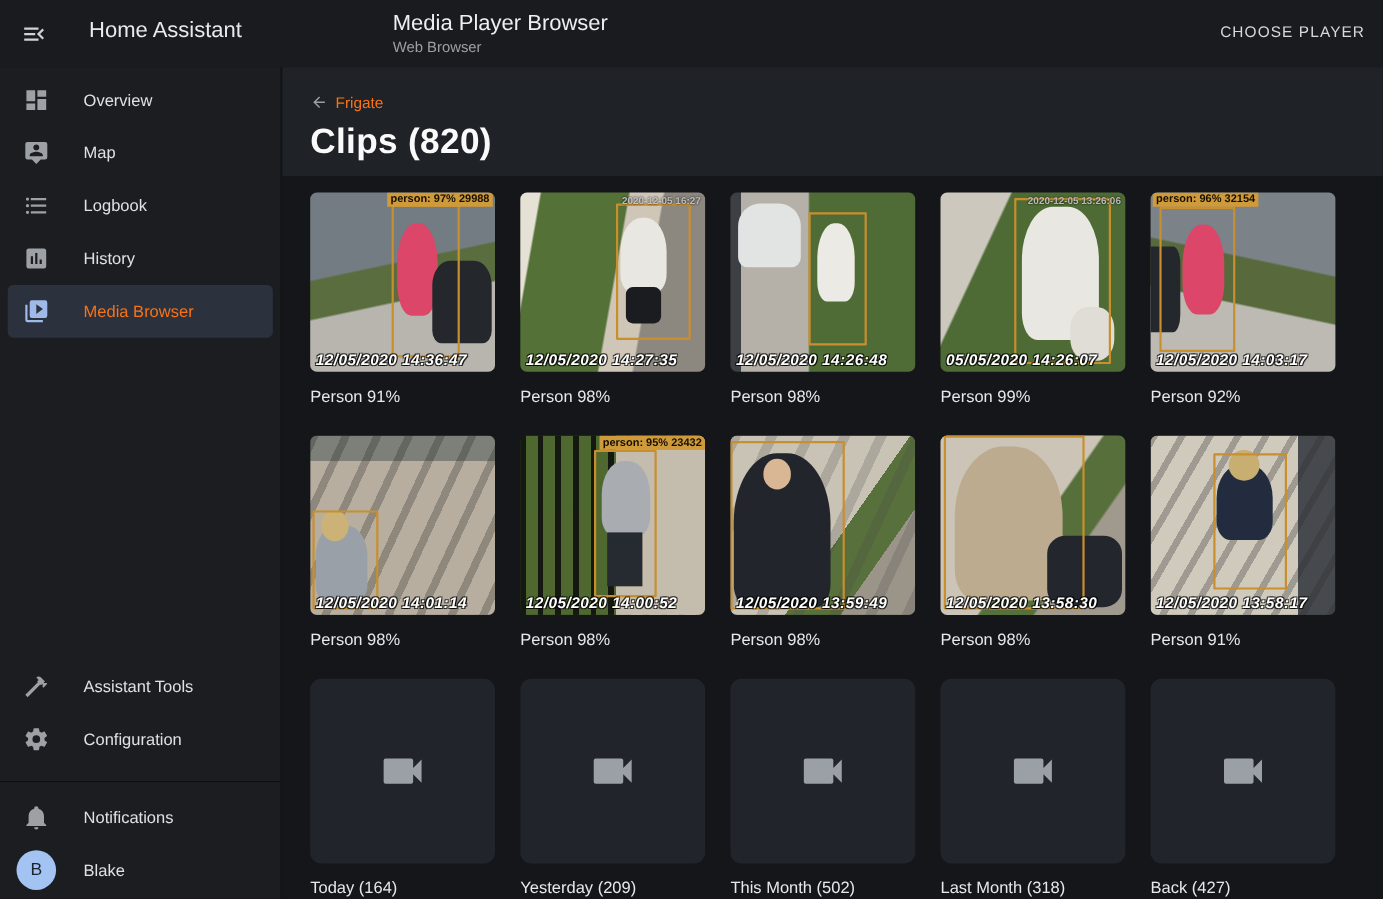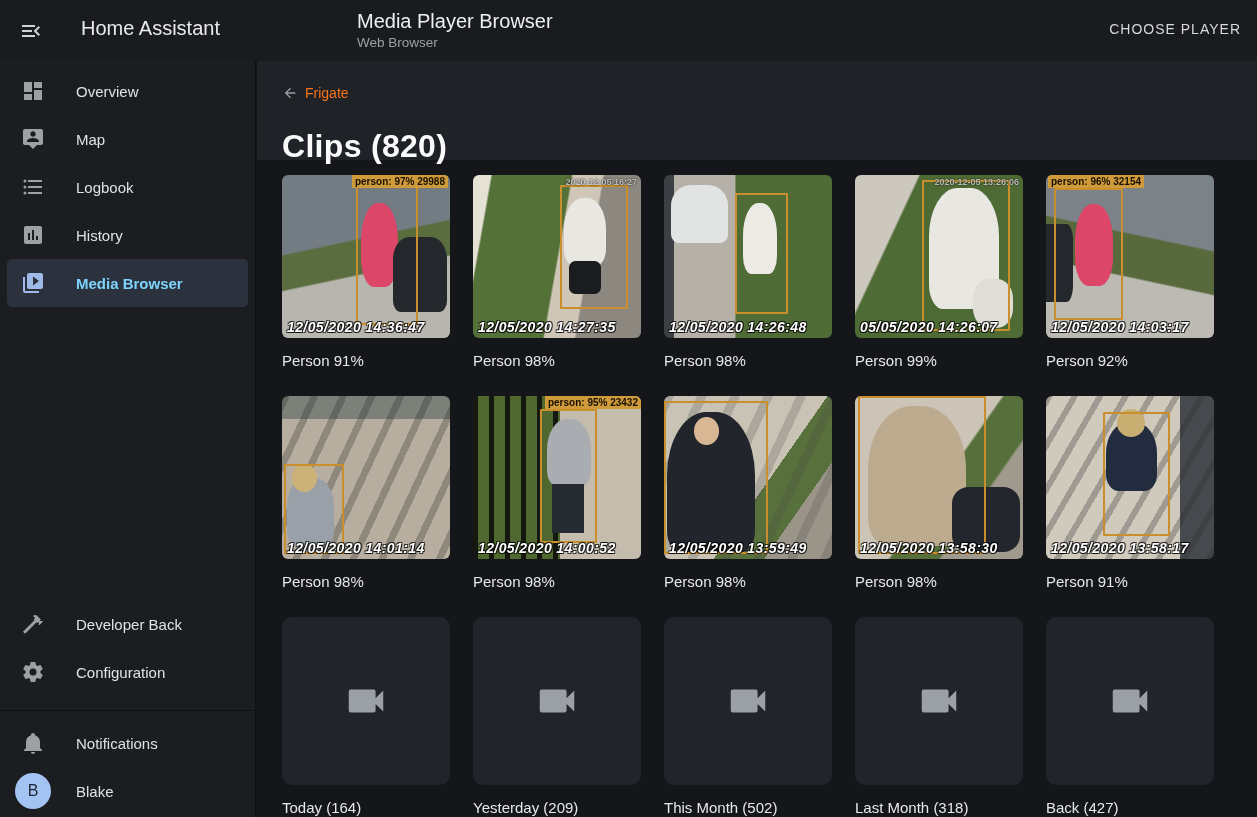--- a/index.html
+++ b/index.html
@@ -23,36 +23,36 @@
   .sidebar { position:absolute; left:0; top:61px; width:256px; height:756px;
     background:#1b1d21; border-right:1px solid #101114; display:flex; flex-direction:column; }
   .nav-group-top { padding-top:6px; }
   .nav-item { height:48px; display:flex; align-items:center; margin:0 7px;
     border-radius:5px; cursor:pointer; }
   .nav-item .icn { width:24px; height:24px; margin-left:14px; flex:0 0 24px; }
   .nav-item .icn svg { width:24px; height:24px; fill:#9da1a6; }
   .nav-item .lbl { margin-left:31px; font-size:15px; color:#dfe1e4; }
   .nav-item.selected { background:#2b323d; }
   .nav-item.selected .icn svg { fill:#9fb9e8; }
-  .nav-item.selected .lbl { color:#7dd3fc; font-weight:700; }
+  .nav-item.selected .lbl { color:#f97316; font-weight:400; }
   .spacer { flex:1; }
   .sidebar-divider { height:1px; background:#0f1013; margin:14px 0 8px 0; }
   .avatar { width:36px; height:36px; border-radius:50%; background:#a3c3f3; margin-left:8px;
     flex:0 0 36px; display:flex; align-items:center; justify-content:center;
     font-size:16px; font-weight:500; color:#1c2430; }
   .nav-item.user .lbl { margin-left:25px; }
   .nav-group-bottom { padding-bottom:2px; }
 
   
   .content { position:absolute; left:257px; top:61px; width:1000px; height:756px; }
   .content-header { height:99px; background:#1f2227; padding:24px 0 0 25px; }
   .breadcrumb { display:inline-flex; align-items:center; gap:7px; cursor:pointer; }
   .breadcrumb svg { width:16px; height:16px; fill:#9b9fa3; }
   .breadcrumb .bc-label { font-size:14px; color:#f97316; }
-  .content-title { margin-top:23px; font-size:32px; font-weight:700; color:#fafafa; letter-spacing:.3px; }
+  .content-title { margin-top:4px; font-size:32px; font-weight:700; color:#fafafa; letter-spacing:.3px; }
   .media-scroll { height:657px; background:#14161a; overflow:hidden; }
   .media-grid { padding:15px 25px 0 25px; display:grid;
     grid-template-columns:repeat(5,168px); column-gap:23px; row-gap:25px; }
 
   .media-cell { width:168px; cursor:pointer; }
   .caption { margin-top:13px; font-size:15px; color:#e7e8e9; line-height:20px;
     white-space:nowrap; overflow:hidden; }
 
   
   .thumb { position:relative; width:168px; height:163px; border-radius:6px;
@@ -183,21 +183,21 @@
     </div>
   </div>
 
   <div class="spacer"></div>
 
   <div>
     <div class="nav-item">
       <span class="icn"><svg viewBox="0 0 24 24">
             <path d="M2,19.63L13.43,8.2L12.72,7.5L14.14,6.07L12,3.89C13.2,2.7 15.09,2.7 16.27,3.89L19.87,7.5L18.45,8.91H21.29L22,9.62L18.45,13.21L17.74,12.5V9.62L16.27,11.04L15.56,10.33L4.13,21.76L2,19.63Z"></path>
           </svg></span>
-      <span class="lbl">Developer Back</span>
+      <span class="lbl">Assistant Tools</span>
     </div>
     <div class="nav-item">
       <span class="icn"><svg viewBox="0 0 24 24">
             <path d="M12,15.5A3.5,3.5 0 0,1 8.5,12A3.5,3.5 0 0,1 12,8.5A3.5,3.5 0 0,1 15.5,12A3.5,3.5 0 0,1 12,15.5M19.43,12.97C19.47,12.65 19.5,12.33 19.5,12C19.5,11.67 19.47,11.34 19.43,11L21.54,9.37C21.73,9.22 21.78,8.95 21.66,8.73L19.66,5.27C19.54,5.05 19.27,4.96 19.05,5.05L16.56,6.05C16.04,5.66 15.5,5.32 14.87,5.07L14.5,2.42C14.46,2.18 14.25,2 14,2H10C9.75,2 9.54,2.18 9.5,2.42L9.13,5.07C8.5,5.32 7.96,5.66 7.44,6.05L4.95,5.05C4.73,4.96 4.46,5.05 4.34,5.27L2.34,8.73C2.21,8.95 2.27,9.22 2.46,9.37L4.57,11C4.53,11.34 4.5,11.67 4.5,12C4.5,12.33 4.53,12.65 4.57,12.97L2.46,14.63C2.27,14.78 2.21,15.05 2.34,15.27L4.34,18.73C4.46,18.95 4.73,19.03 4.95,18.95L7.44,17.94C7.96,18.34 8.5,18.68 9.13,18.93L9.5,21.58C9.54,21.82 9.75,22 10,22H14C14.25,22 14.46,21.82 14.5,21.58L14.87,18.93C15.5,18.67 16.04,18.34 16.56,17.94L19.05,18.95C19.27,19.03 19.54,18.95 19.66,18.73L21.66,15.27C21.78,15.05 21.73,14.78 21.54,14.63L19.43,12.97Z"></path>
           </svg></span>
       <span class="lbl">Configuration</span>
     </div>
     <div class="sidebar-divider"></div>
     <div class="nav-group-bottom">
       <div class="nav-item">

